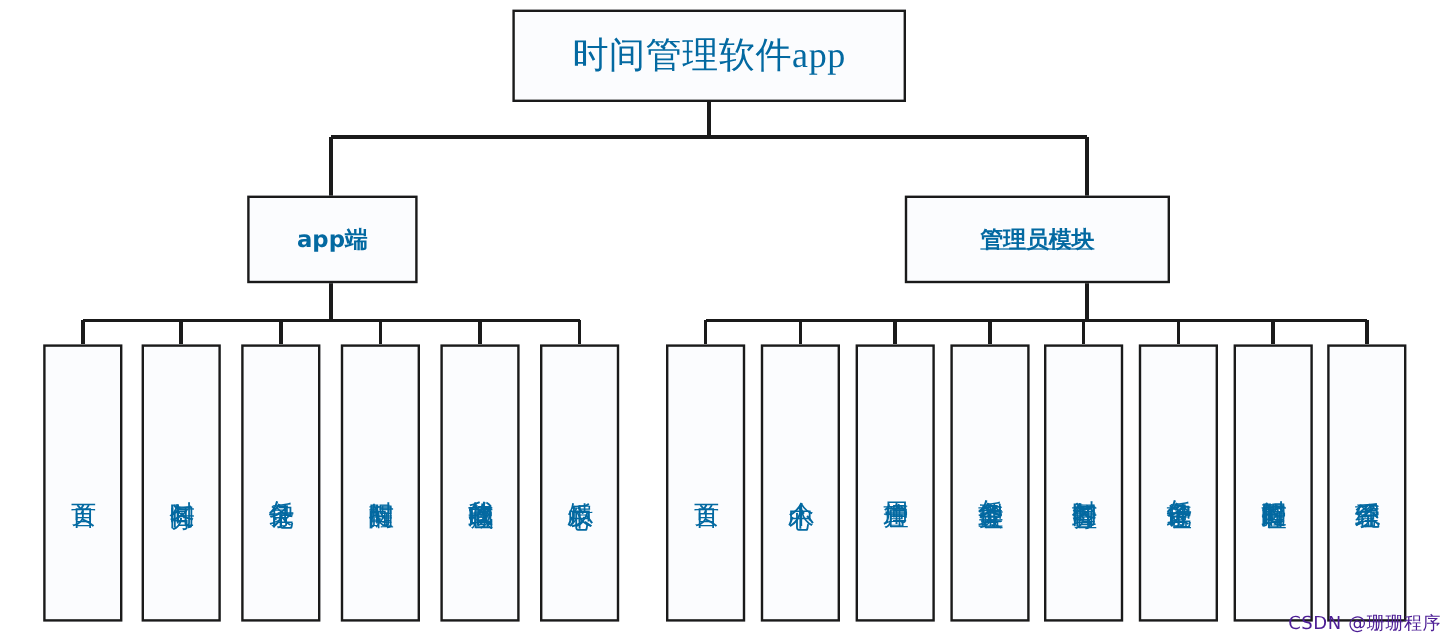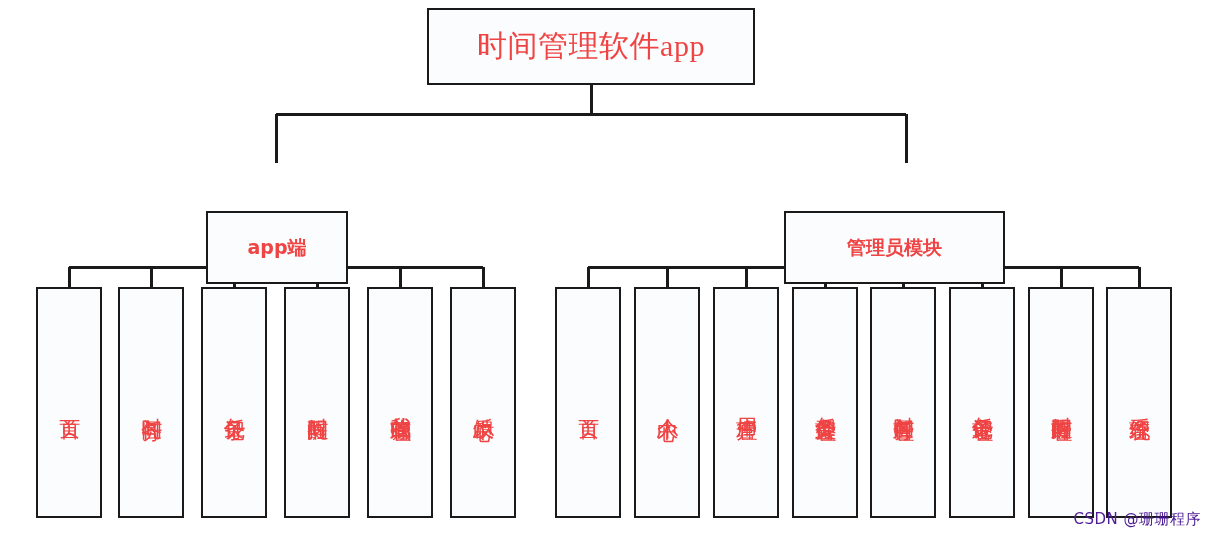--- a/index.html
+++ b/index.html
@@ -28,31 +28,30 @@
   }
   .node {
     position: absolute;
     box-sizing: border-box;
     border: 2px solid #1a1a1a;
     background: #fbfcfe;
     display: flex;
     align-items: center;
     justify-content: center;
     text-align: center;
-    color: #ef4444;
+    color: #0369a1;
   }
   .node-root {
     font-size: 30px;
     letter-spacing: 0.5px;
   }
   .node-branch {
     font-family: "DejaVu Sans", "Liberation Sans", sans-serif;
     font-size: 19px;
     font-weight: bold;
-    margin-top: 48px;
   }
   .node-leaf {
     font-size: 21px;
     line-height: 1.12;
     padding: 4px 2px;
   }
   .leaf-label {
     writing-mode: vertical-rl;
     text-orientation: upright;
     letter-spacing: 1px;
@@ -108,21 +107,21 @@
   </svg>
 
   <div class="node node-root" style="left:427px; top:8px; width:328px; height:77px;">
     <span>时间管理软件app</span>
   </div>
 
   <div class="node node-branch" style="left:206px; top:163px; width:142px; height:73px;">
     <span>app端</span>
   </div>
 
-  <div class="node node-branch" style="left:784px; top:163px; width:221px; height:73px;">
+  <div class="node node-branch" style="left:754px; top:163px; width:221px; height:73px;text-decoration:underline;">
     <span>管理员模块</span>
   </div>
 
   <div class="node node-leaf" style="left:36px; top:287px; width:66px; height:231px;">
     <span class="leaf-label">首页</span>
   </div>
   <div class="node node-leaf" style="left:118px; top:287px; width:66px; height:231px;">
     <span class="leaf-label">时间任务</span>
   </div>
   <div class="node node-leaf" style="left:201px; top:287px; width:66px; height:231px;">

